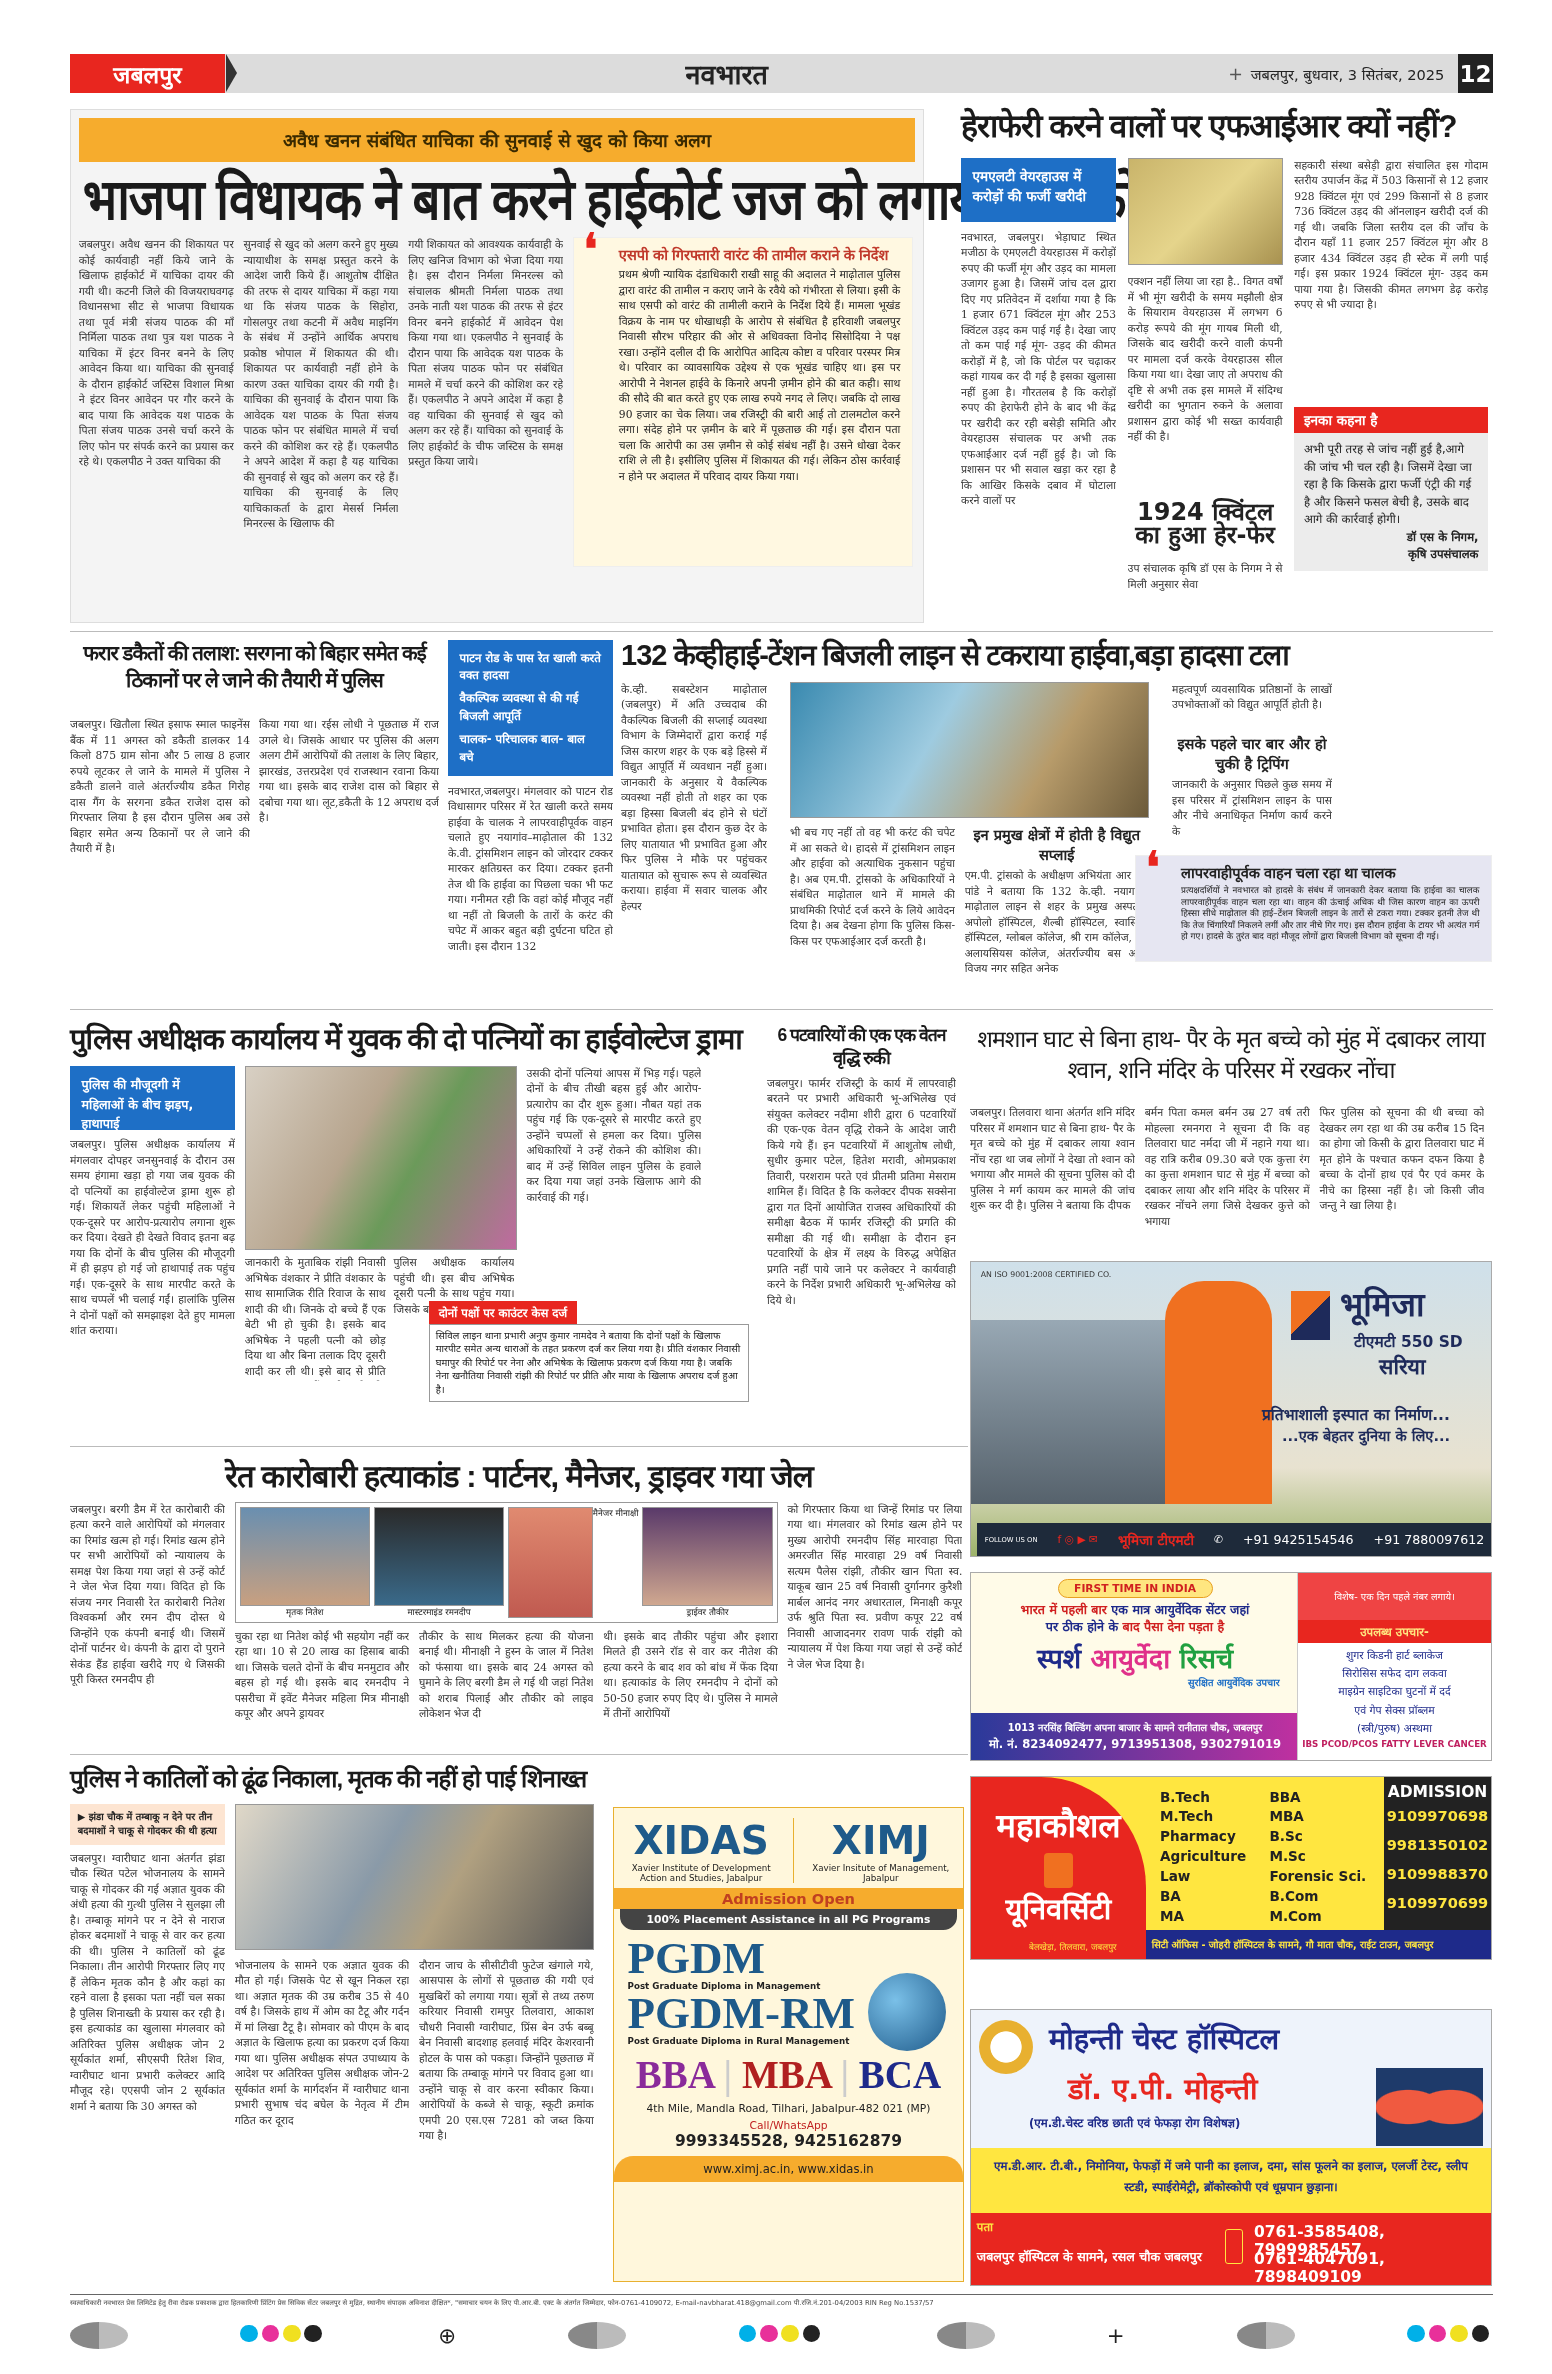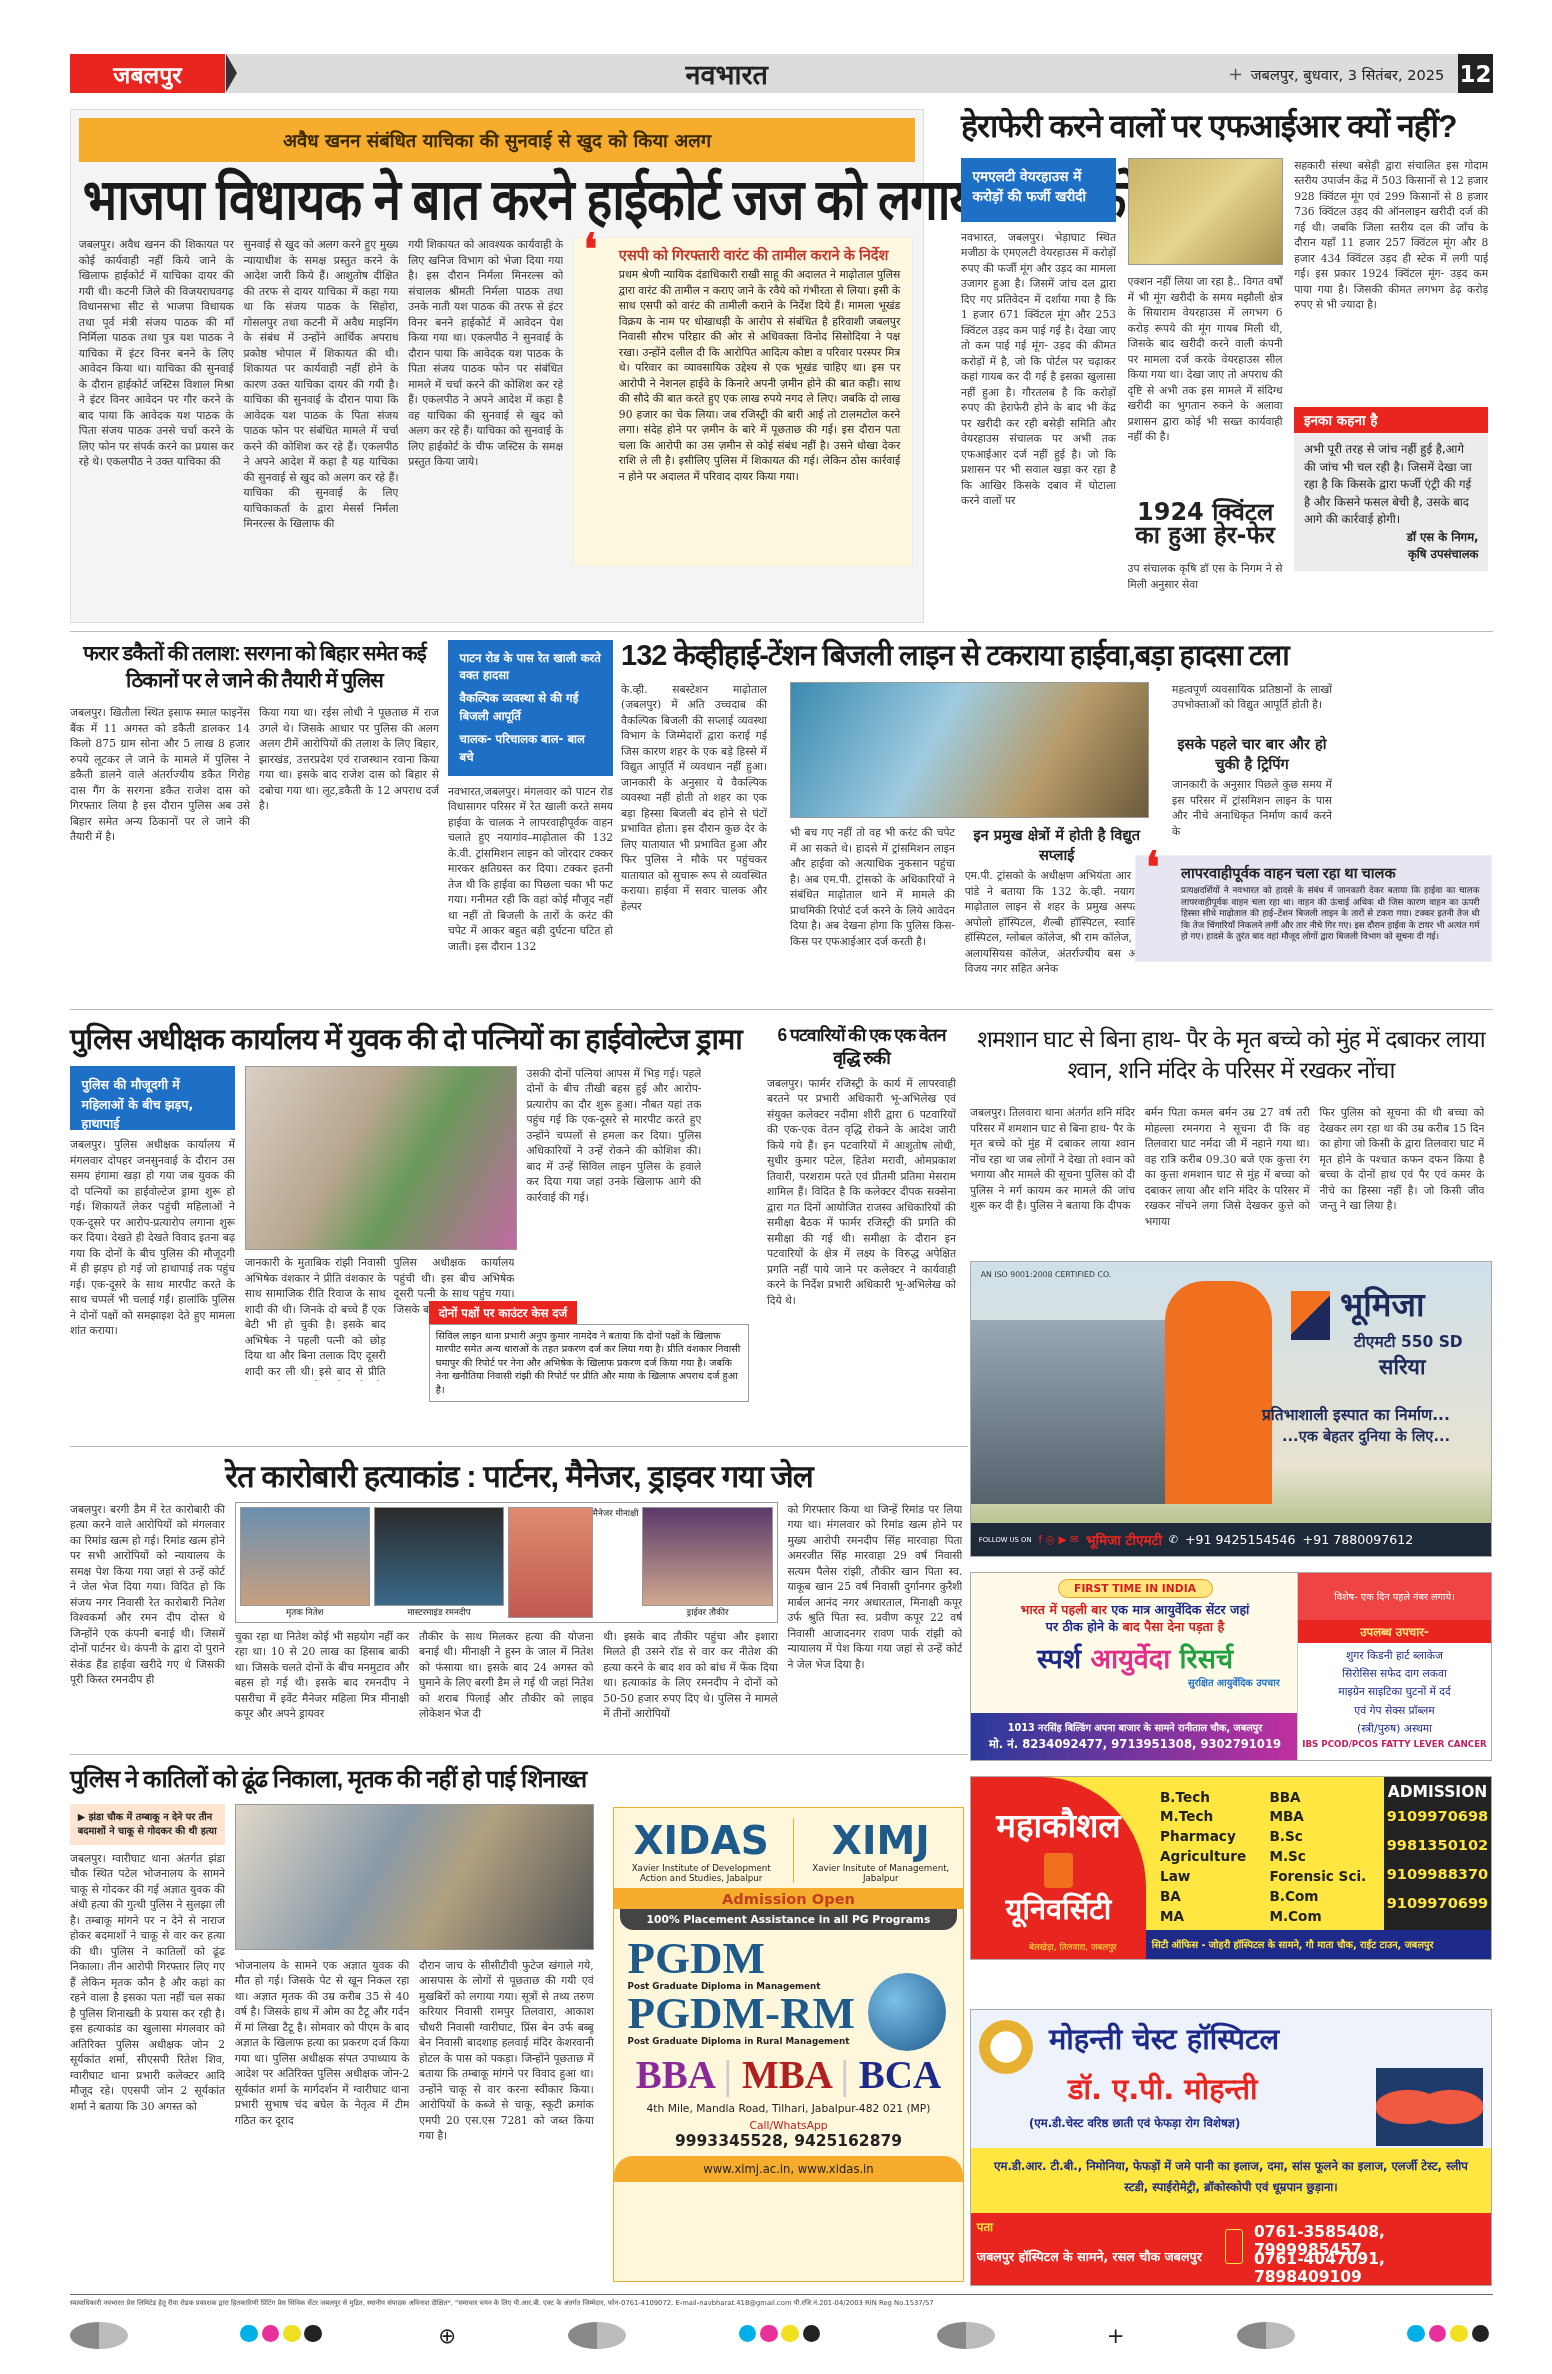--- a/index.html
+++ b/index.html
@@ -73,21 +73,21 @@
         <div style="text-align:right;font-weight:bold">कृषि उपसंचालक</div>
       </div>
     </div>
   </div>
 </div>
 
 <div class="abs divider" style="left:70px;top:631px;width:1423px"></div>
 
 <div class="abs" style="left:70px;top:640px;width:369px;height:359px">
   <div class="headline" style="font-size:20.4px;text-align:center;line-height:27px">फरार डकैतों की तलाश: सरगना को बिहार समेत कई ठिकानों पर ले जाने की तैयारी में पुलिस</div>
-  <div style="display:flex;gap:9px;margin-top:11px">
+  <div style="display:flex;gap:9px;margin-top:23px">
     <div class="col" style="width:180px;height:291px">जबलपुर। खितौला स्थित इसाफ स्माल फाइनेंस बैंक में 11 अगस्त को डकैती डालकर 14 किलो 875 ग्राम सोना और 5 लाख 8 हजार रुपये लूटकर ले जाने के मामले में पुलिस ने डकैती डालने वाले अंतर्राज्यीय डकैत गिरोह दास गैंग के सरगना डकैत राजेश दास को गिरफ्तार लिया है इस दौरान पुलिस अब उसे बिहार समेत अन्य ठिकानों पर ले जाने की तैयारी में है।</div>
     <div class="col" style="width:180px;height:291px">किया गया था। रईस लोधी ने पूछताछ में राज उगले थे। जिसके आधार पर पुलिस की अलग अलग टीमें आरोपियों की तलाश के लिए बिहार, झारखंड, उत्तरप्रदेश एवं राजस्थान रवाना किया गया था। इसके बाद राजेश दास को बिहार से दबोचा गया था। लूट,डकैती के 12 अपराध दर्ज है।</div>
   </div>
 </div>
 
 <div class="abs" style="left:448px;top:640px;width:165px;height:359px">
   <div class="bluebox" style="font-size:11.6px;line-height:17.5px">
     <div>पाटन रोड के पास रेत खाली करते वक्त हादसा</div>
     <div style="margin-top:5.8px">वैकल्पिक व्यवस्था से की गई बिजली आपूर्ति</div>
     <div style="margin-top:5.8px">चालक- परिचालक बाल- बाल बचे</div>
@@ -163,21 +163,21 @@
 <div class="abs ad" style="left:970px;top:1261px;width:522px;height:296px;background:linear-gradient(180deg,#cfe0ea,#e8e2d0 70%,#9db36a);border:1px solid #aaa">
   <div style="position:absolute;left:9.7px;top:7.8px;font-size:7.8px;color:#333">AN ISO 9001:2008 CERTIFIED CO.</div>
   <div style="position:absolute;left:0;top:58px;width:213px;height:184px;background:linear-gradient(180deg,#98a8b4,#56626c)"></div>
   <div style="position:absolute;left:194px;top:19.4px;width:107px;height:223px;background:#f07020;border-radius:39px 39px 0 0"></div>
   <div style="position:absolute;left:320px;top:29px;width:39px;height:49px;background:linear-gradient(135deg,#f07020 50%,#1e2a5a 50%)"></div>
   <div style="position:absolute;left:369px;top:19.4px;font-size:33px;font-weight:bold;color:#1e2a5a">भूमिजा</div>
   <div style="position:absolute;left:383px;top:68px;font-size:15.5px;font-weight:bold;color:#1e2a5a">टीएमटी 550 SD</div>
   <div style="position:absolute;left:408px;top:89px;font-size:21.3px;font-weight:bold;color:#1e2a5a">सरिया</div>
   <div style="position:absolute;left:291px;top:141px;font-size:15.5px;font-weight:bold;color:#1e2a5a">प्रतिभाशाली इस्पात का निर्माण...</div>
   <div style="position:absolute;left:311px;top:163px;font-size:14.6px;font-weight:bold;color:#1e2a5a">...एक बेहतर दुनिया के लिए...</div>
-  <div style="position:absolute;left:0;bottom:0;width:100%;height:33px;background:#1e2a3a;display:flex;align-items:center;gap:7px;padding:0 7.8px;color:#fff;font-size:10.7px">
+  <div style="position:absolute;left:6px;bottom:0;width:100%;height:33px;background:#1e2a3a;display:flex;align-items:center;gap:20px;padding:0 7.8px;color:#fff;font-size:10.7px">
     <span style="font-size:6.8px">FOLLOW US ON</span>
     <span style="color:#e8261f">f ◎ ▶ ✉</span>
     <span style="color:#e8261f;font-weight:bold;font-size:13.6px">भूमिजा टीएमटी</span>
     <span>✆</span>
     <span style="font-size:12.6px">+91 9425154546</span>
     <span style="font-size:12.6px">+91 7880097612</span>
   </div>
 </div>
 
 <div class="abs divider" style="left:70px;top:1446px;width:898px"></div>

